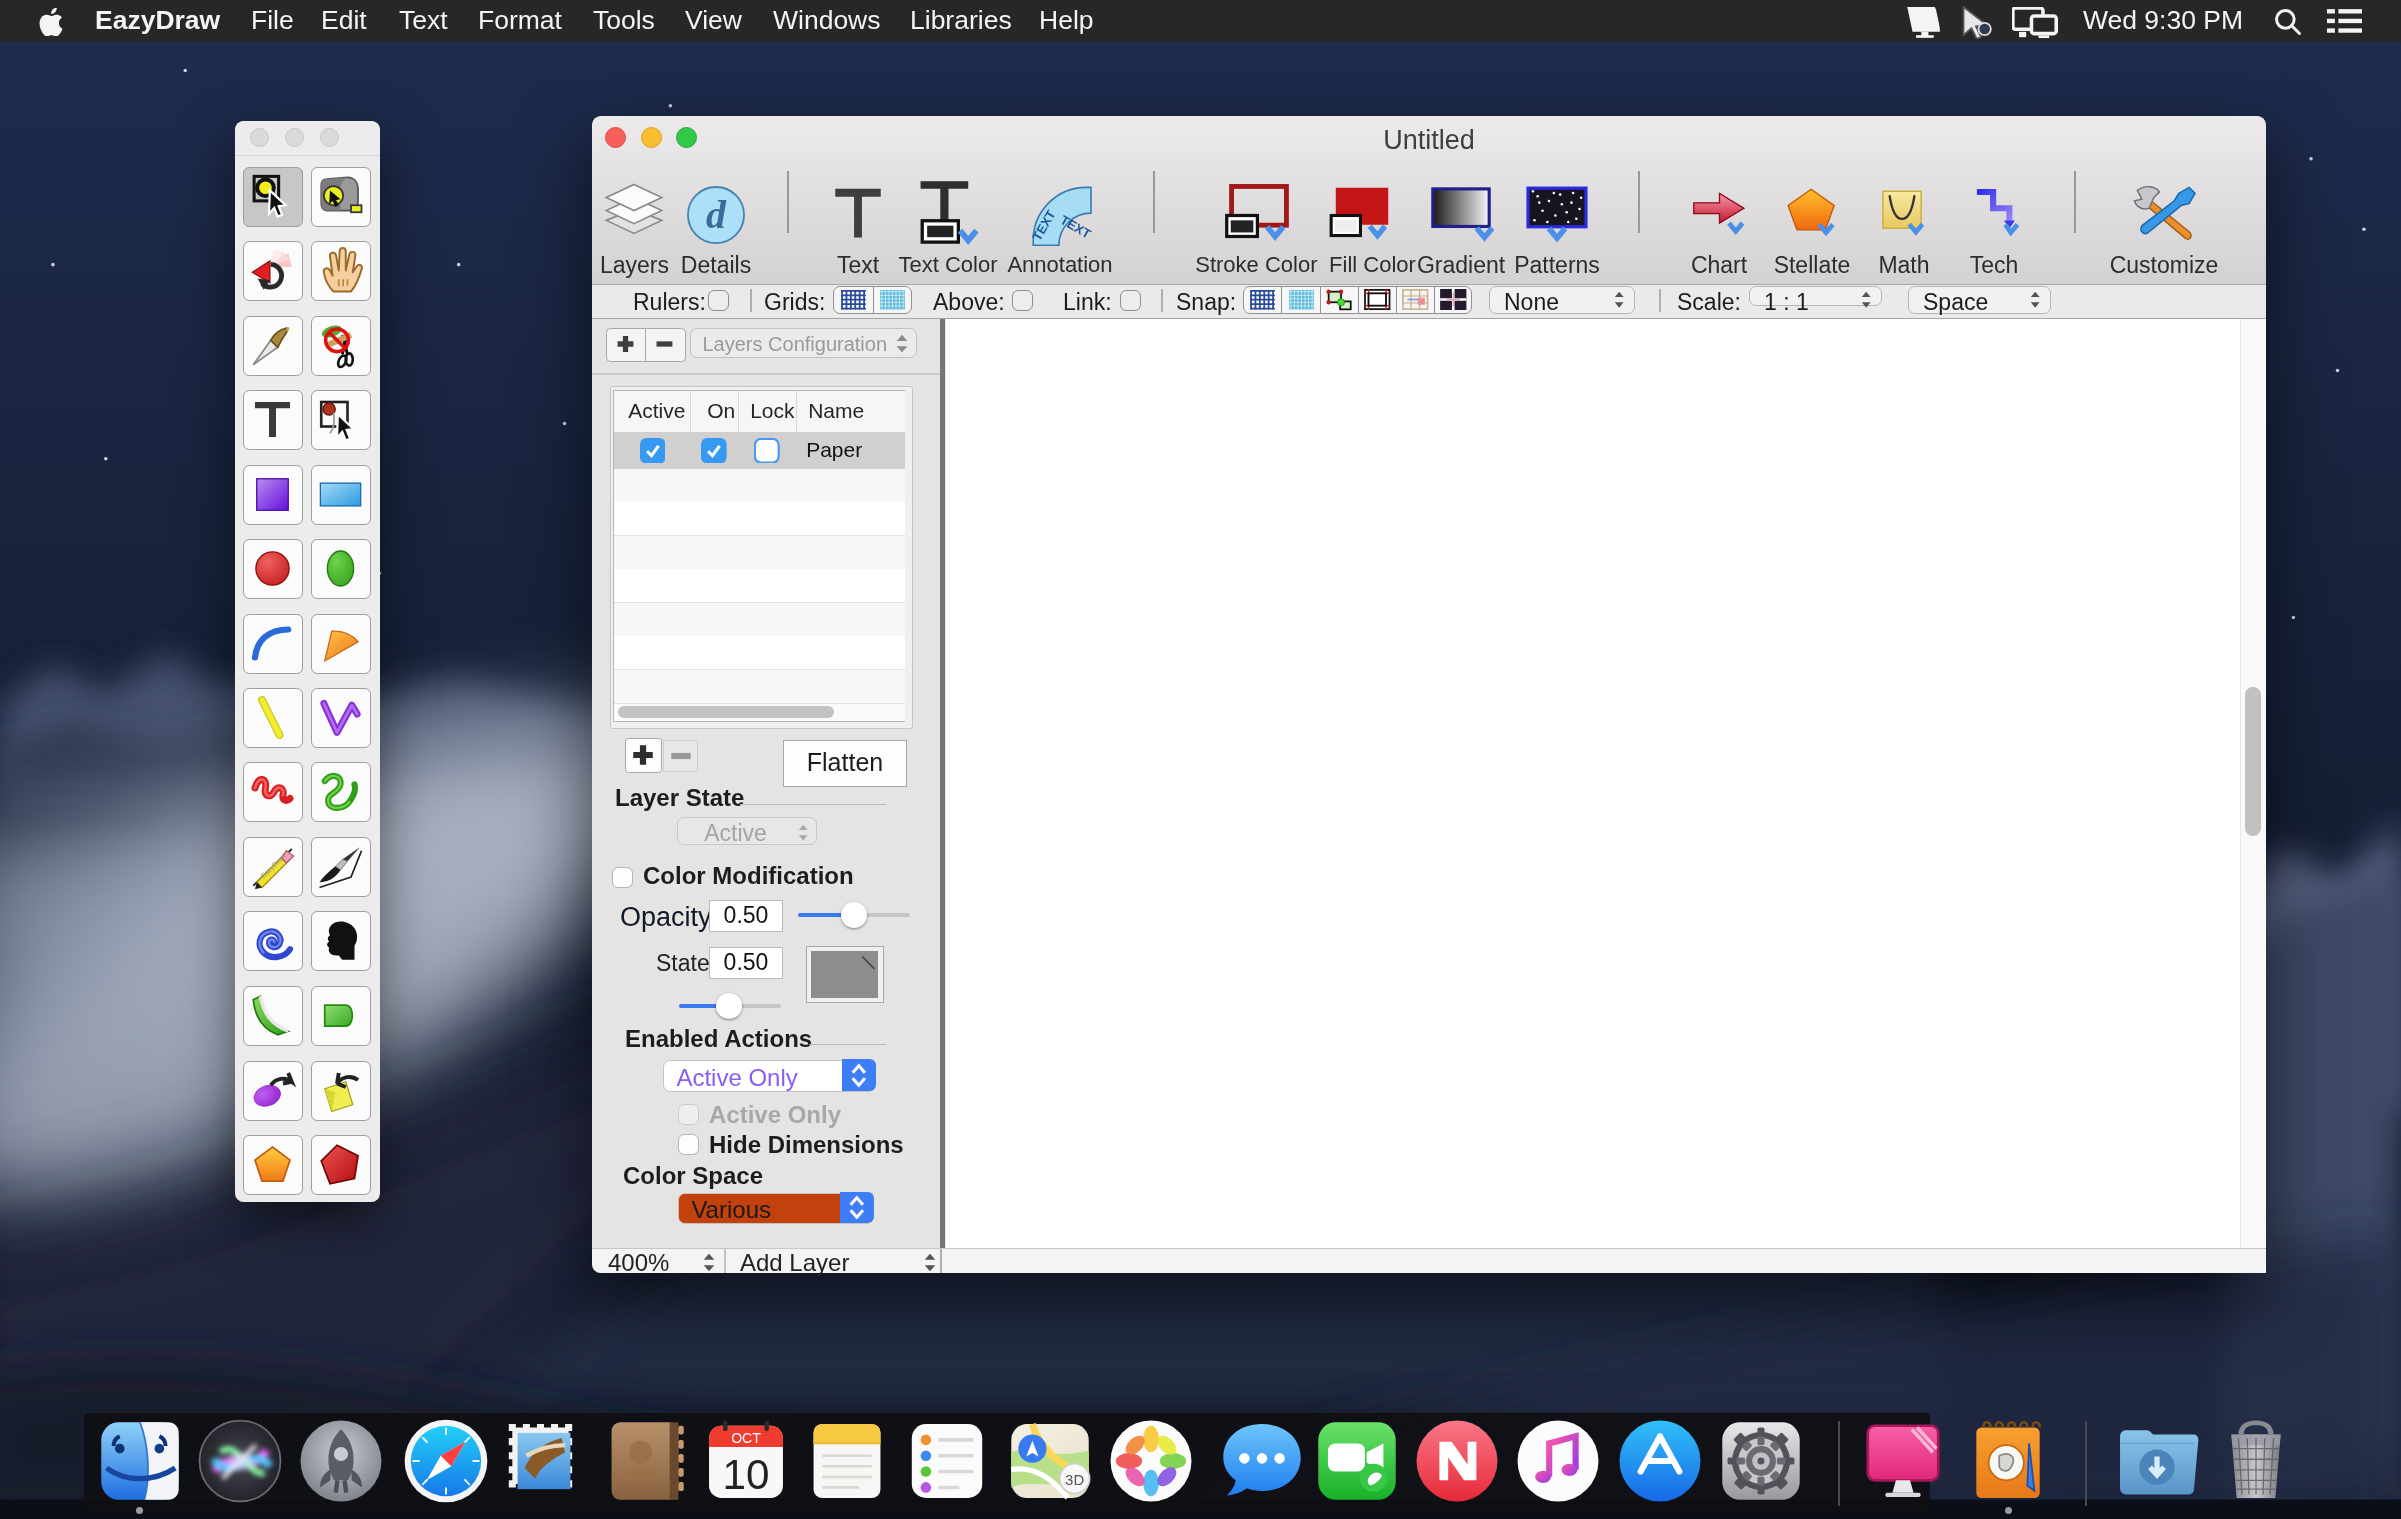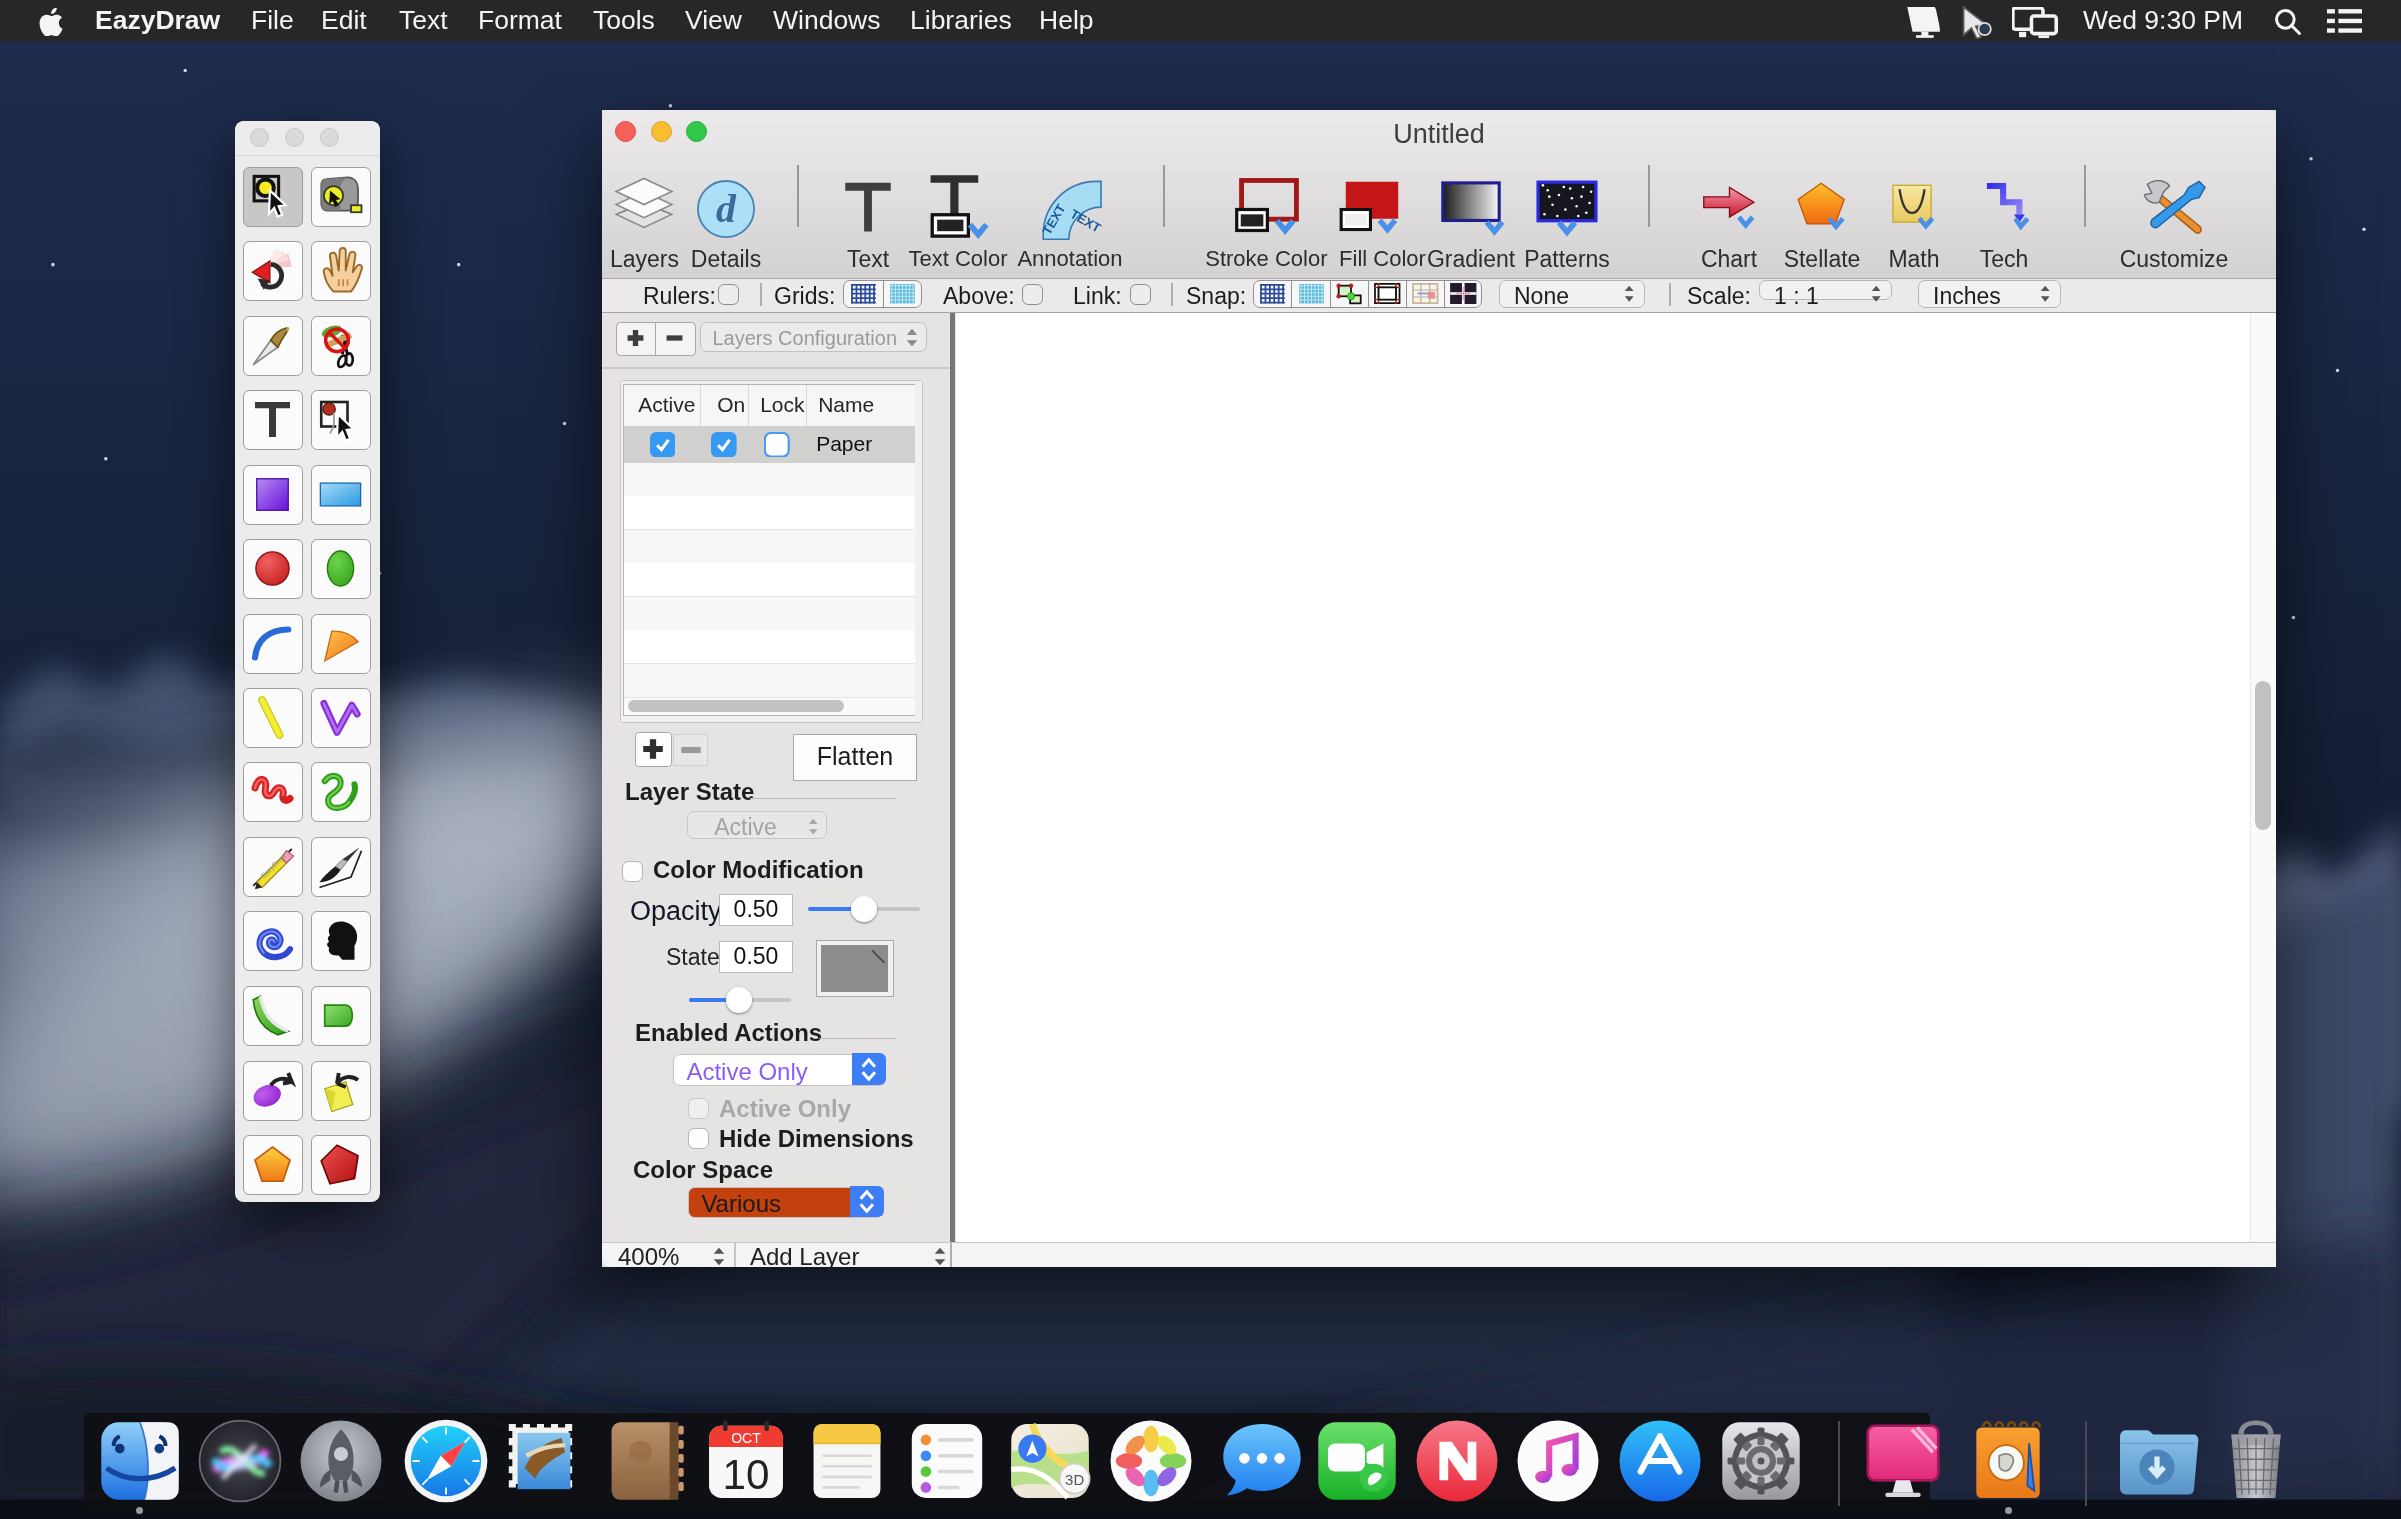--- a/index.html
+++ b/index.html
@@ -16,22 +16,22 @@
  border-radius:8.8px;box-shadow:0 19.4px 53px rgba(0,0,0,.55);}
 #palette .tbar{position:absolute;left:0;top:0;width:145px;height:34px;background:#ececec;
  border-bottom:1.8px solid #d8d8d8;border-radius:8.8px 8.8px 0 0;}
 #palette .dot{position:absolute;top:7px;width:19.4px;height:19.4px;border-radius:50%;
  background:#dadada;border:0.9px solid #c8c8c8;box-sizing:border-box;}
 .pbtn{position:absolute;width:60px;height:60px;background:#fcfbfb;border:1.8px solid #9d9d9d;
  border-radius:6.2px;box-sizing:border-box;}
 .pbtn.sel{background:#c9c7c5;}
 .pbtn svg{position:absolute;left:3.5px;top:3.5px;}
 
-#win{left:592px;top:110px;width:1674px;height:1157px;border-radius:0;
- box-shadow:0 26.5px 71px rgba(0,0,0,.6);background:#e4e2e1;margin-left:10px;}
+#win{left:592px;top:116px;width:1674px;height:1157px;border-radius:11px;
+ box-shadow:0 26.5px 71px rgba(0,0,0,.6);background:#e4e2e1;}
 #titlebar{left:0;top:0;width:1674px;height:169px;border-radius:8.8px 8.8px 0 0;
  background:linear-gradient(#eceaeb,#d3d1d2);border-bottom:0.9px solid #a9a7a8;box-sizing:border-box;}
 #wtitle{position:absolute;top:8.8px;left:0;width:1674px;text-align:center;font-size:27px;color:#3f3f3f;}
 .titem{position:absolute;text-align:center;color:#2d2d2d;font-size:24px;}
 .titem .ic{position:absolute;left:0;right:0;top:0;height:78px;display:flex;align-items:center;justify-content:center;}
 .titem .lb{position:absolute;left:-53px;right:-53px;top:76px;font-size:23px;white-space:nowrap;}
 .tsep{position:absolute;top:55px;width:1.8px;height:62px;background:#9a9899;}
 
 #bar2{left:0;top:169px;width:1674px;height:34px;background:#ebe9ea;
  border-bottom:1.8px solid #a5a3a4;box-sizing:border-box;font-size:23px;color:#1c1c1c;}
@@ -707,21 +707,21 @@
   <div class="b2sep" style="left:1067px"></div>
   <div class="lb" style="left:1085px">Scale:</div>
   <div class="pop" style="left:1157px;top:0.9px;width:133px;height:20px;">
     <span style="position:absolute;left:14px;top:1.8px;font-size:23px;">1 : 1</span>
     <svg width="12.4" height="19.4" style="position:absolute;right:8.8px;top:3.5px" viewBox="0 0 14 22">
           <path d="M2,8 L7,2 L12,8 Z" fill="#555"></path>
           <path d="M2,14 L7,20 L12,14 Z" fill="#555"></path>
         </svg>
   </div>
   <div class="pop" style="left:1316px;top:0.9px;width:143px;height:28px;">
-    <span style="position:absolute;left:14px;top:1.8px;font-size:23px;">Inches</span>
+    <span style="position:absolute;left:14px;top:1.8px;font-size:23px;">Space</span>
     <svg width="12.4" height="19.4" style="position:absolute;right:8.8px;top:3.5px" viewBox="0 0 14 22">
           <path d="M2,8 L7,2 L12,8 Z" fill="#555"></path>
           <path d="M2,14 L7,20 L12,14 Z" fill="#555"></path>
         </svg>
   </div>
  </div>
  <div id="content" class="abs">
    <div id="panel" class="abs">
     <div class="sqbtn" style="left:14px;top:8.8px;border-radius:4.4px 0 0 4.4px;"><svg width="37" height="30" viewBox="0 0 42 34">
             <path d="M21,8 V26 M12,17 H30" stroke="#3e3e3e" stroke-width="6"></path>

